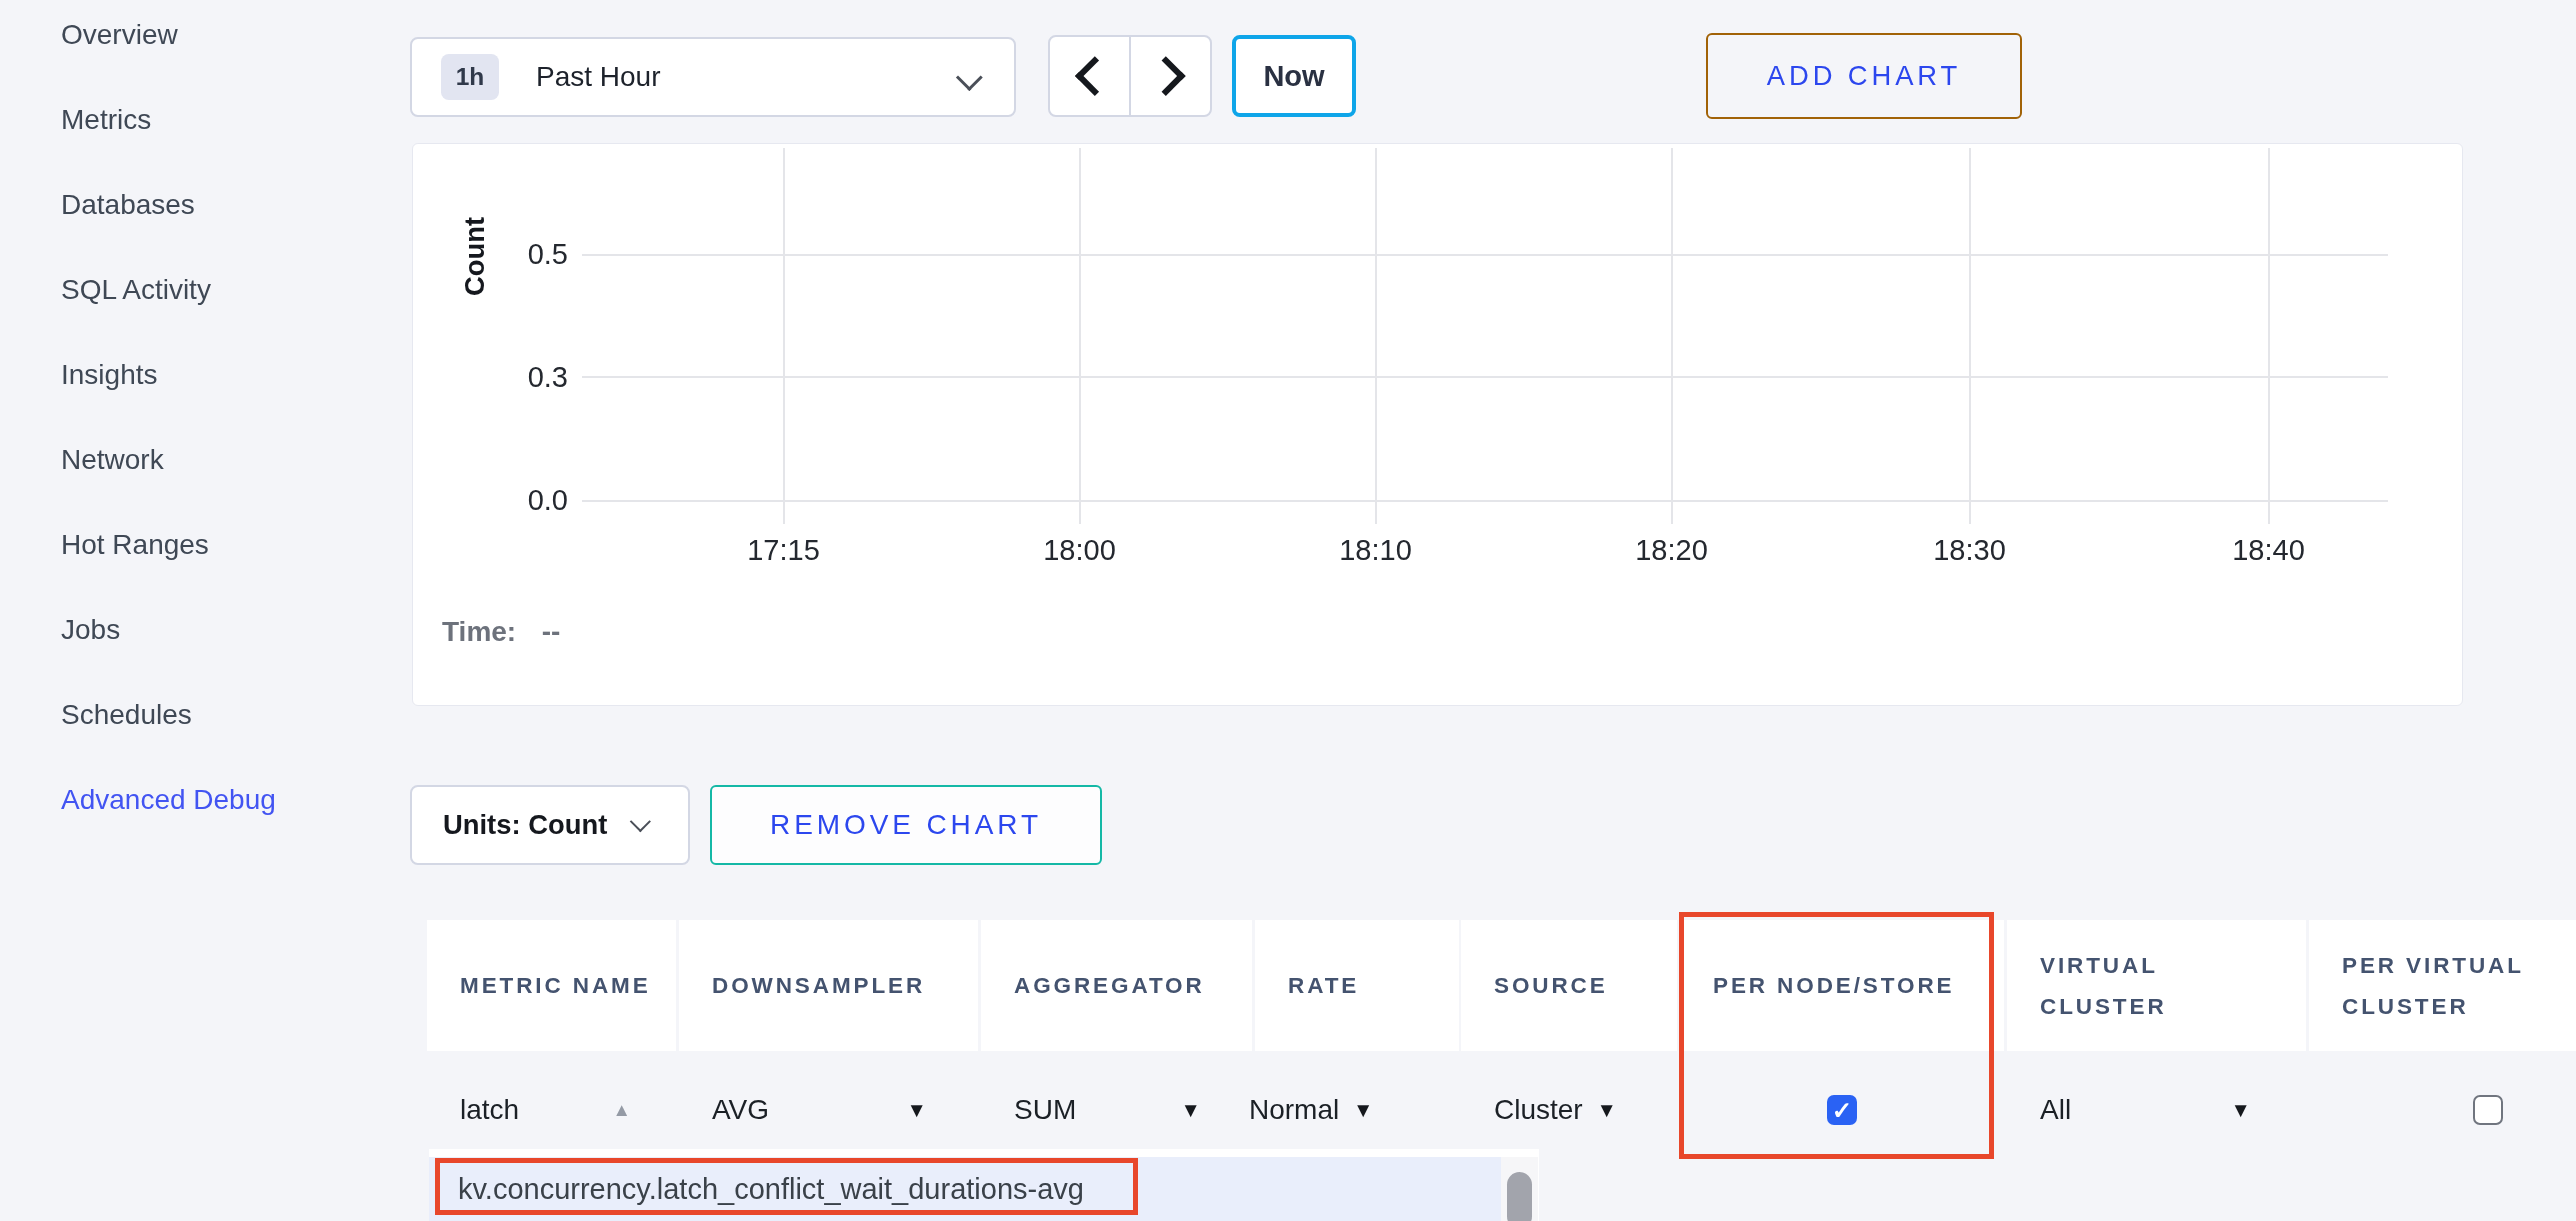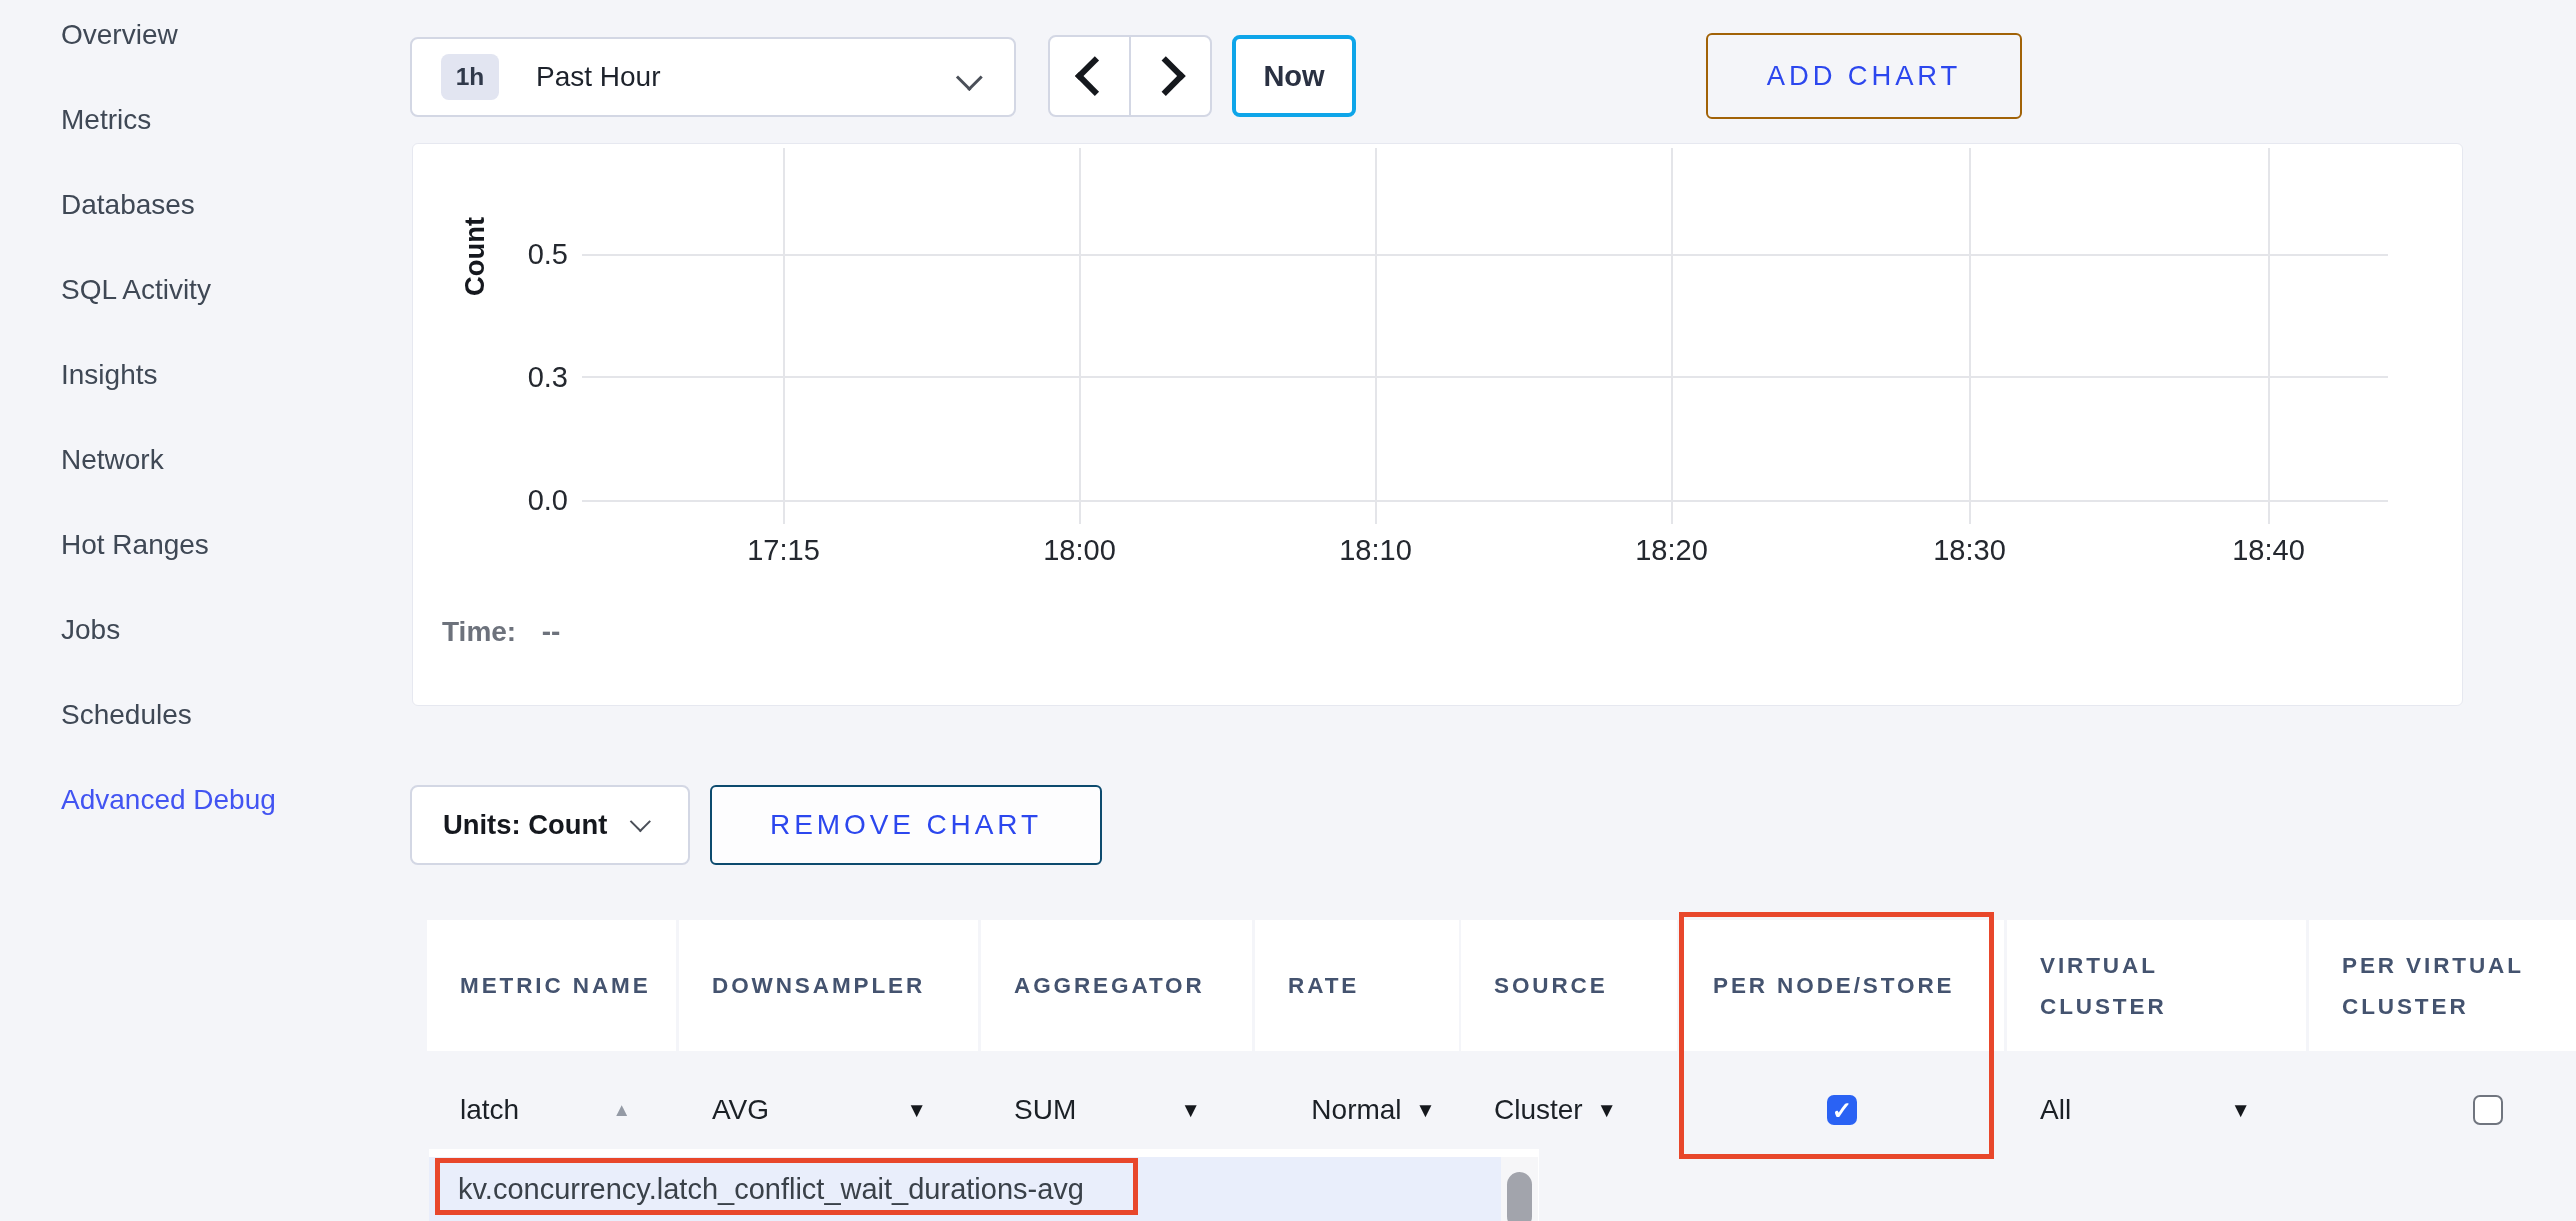--- a/index.html
+++ b/index.html
@@ -76,21 +76,21 @@
   
   .units-btn{
     position:absolute;left:410px;top:785px;width:280px;height:80px;
     background:#fff;border:2px solid #d3d7e4;border-radius:7.8px;box-sizing:border-box;
     display:flex;align-items:center;cursor:pointer;
   }
   .units-btn .lbl{margin-left:31px;font-size:27.4px;font-weight:bold;color:#15181e;}
   .units-btn .chev.down{margin-left:25.5px;width:12.7px;height:12.7px;border-right-width:2.9px;border-bottom-width:2.9px;margin-top:-7.8px;}
   .remove-btn{
     position:absolute;left:710px;top:785px;width:392px;height:80px;
-    background:#fdfdfe;border:2px solid #0c4a6e;border-radius:5.9px;box-sizing:border-box;
+    background:#fdfdfe;border:2px solid #14b8a6;border-radius:5.9px;box-sizing:border-box;
     display:flex;align-items:center;justify-content:center;
     font-size:28px;font-weight:500;letter-spacing:3.9px;color:#2c47ee;cursor:pointer;
   }
   
   .th{
     position:absolute;top:920px;height:131px;background:#fff;box-sizing:border-box;
     display:flex;align-items:center;padding-left:33px;padding-right:19.6px;
     font-size:22.5px;font-weight:bold;letter-spacing:2.9px;color:#44536f;line-height:41px;
   }
   .th.c0{left:427px;width:249px;}
@@ -102,21 +102,21 @@
   .th.c6{left:2007px;width:299px;}
   .th.c7{left:2309px;width:267px;}
   .td{
     position:absolute;top:1059px;height:102px;box-sizing:border-box;
     display:flex;align-items:center;padding-left:33px;
     font-size:28px;color:#1b2026;
   }
   .td.c0{left:427px;width:249px;justify-content:space-between;padding-right:45px;}
   .td.c1{left:679px;width:299px;justify-content:space-between;padding-right:51px;}
   .td.c2{left:981px;width:271px;justify-content:space-between;padding-right:51px;}
-  .td.c3{left:1255px;width:204px;gap:13.7px;justify-content:center;}
+  .td.c3{left:1216px;width:204px;gap:13.7px;}
   .td.c4{left:1461px;width:216px;gap:13.7px;}
   .td.c5{left:1680px;width:324px;justify-content:center;padding-left:0;}
   .td.c6{left:2007px;width:299px;justify-content:space-between;padding-right:55px;}
   .td.c7{left:2309px;width:267px;padding-left:164px;}
   .tri{font-size:20.6px;line-height:20.6px;color:#15181d;cursor:pointer;}
   .tri.up{font-size:18.6px;color:#949aa5;}
   .checkbox{
     width:30px;height:30px;border-radius:6.9px;box-sizing:border-box;cursor:pointer;
     display:flex;align-items:center;justify-content:center;
   }

